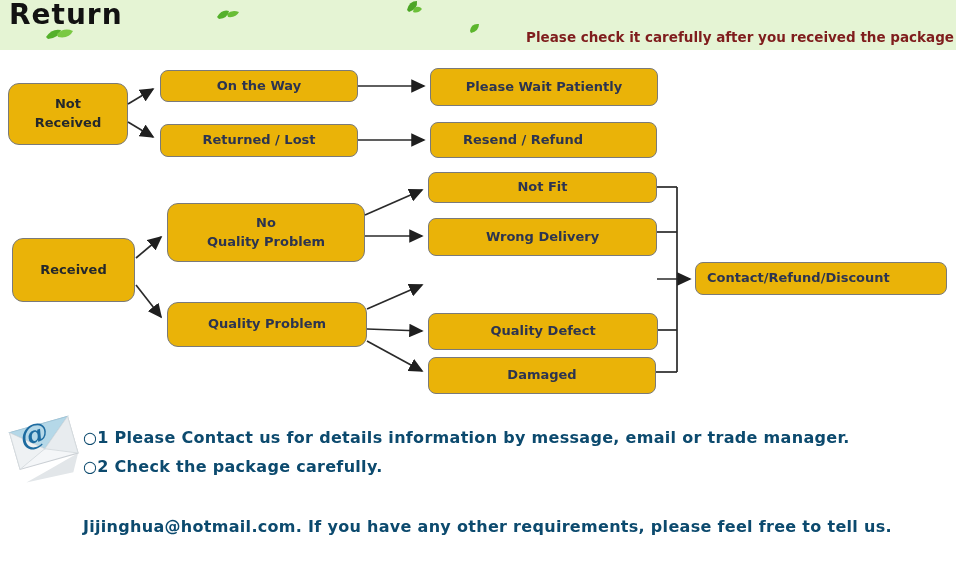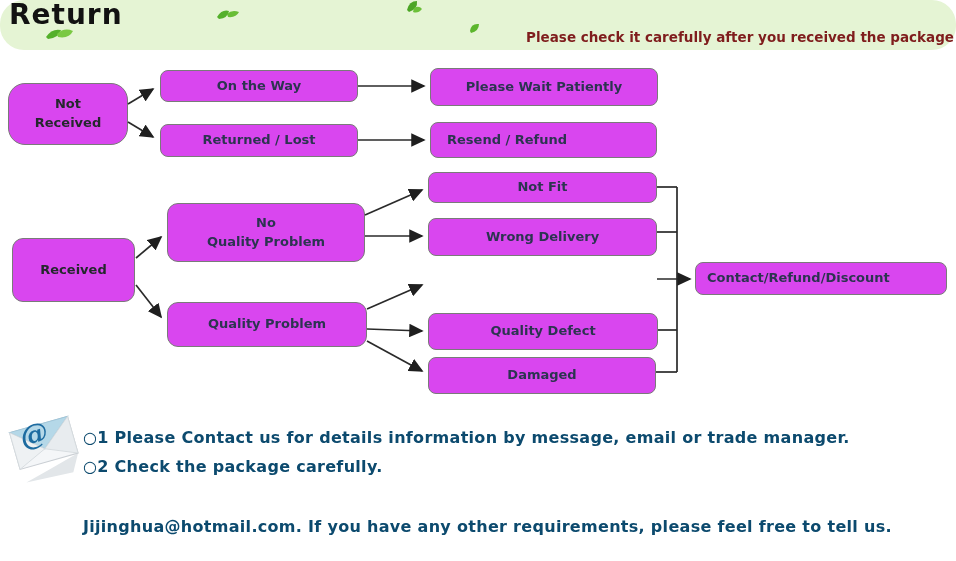--- a/index.html
+++ b/index.html
@@ -6,44 +6,43 @@
   html,body { background:#ffffff; }
   #stage {
     position:relative; width:956px; height:561px;
     background:#ffffff; overflow:hidden;
     font-family:"DejaVu Sans", "Liberation Sans", sans-serif;
   }
   
   #banner {
     position:absolute; left:0; top:0; width:956px; height:50px;
     background:#e5f4d4;
-    border-radius:24px;
   }
   #banner-title {
     position:absolute; left:9px; top:-2px;
     font-size:28px; font-weight:bold; color:#121212; letter-spacing:1px;
   }
   #banner-notice {
     position:absolute; right:2px; top:29px;
     font-size:13.5px; font-weight:bold; color:#7f1d1d;
   }
   .leaf { position:absolute; }
   
   .node {
-    position:absolute; background:#d946ef;
+    position:absolute; background:#eab308;
     border:1.6px solid #7a7a7a; border-radius:8px;
     display:flex; align-items:center; justify-content:center;
     font-size:13px; font-weight:bold; color:#2c3450;
     text-align:center; white-space:pre-line; line-height:1.45;
   }
-  .n-not-received   { left:8px;   top:83px;  width:120px; height:62px; border-radius:17px; color:#24282c; }
+  .n-not-received   { left:8px;   top:83px;  width:120px; height:62px; border-radius:11px; color:#24282c; }
   .n-on-the-way     { left:160px; top:70px;  width:198px; height:32px; }
   .n-returned-lost  { left:160px; top:124px; width:198px; height:33px; }
   .n-please-wait    { left:430px; top:68px;  width:228px; height:38px; }
-  .n-resend-refund  { left:430px; top:122px; width:227px; height:36px; justify-content:flex-start; padding-left:16px; text-align:left; }
+  .n-resend-refund  { left:430px; top:122px; width:227px; height:36px; justify-content:flex-start; padding-left:32px; text-align:left; }
   .n-received       { left:12px;  top:238px; width:123px; height:64px; border-radius:11px; color:#24282c; }
   .n-no-quality     { left:167px; top:203px; width:198px; height:59px; border-radius:11px;text-align:center; }
   .n-quality-prob   { left:167px; top:302px; width:200px; height:45px; border-radius:11px; }
   .n-not-fit        { left:428px; top:172px; width:229px; height:31px; }
   .n-wrong-delivery { left:428px; top:218px; width:229px; height:38px; }
   .n-wrong-color    { left:428px; top:262px; width:229px; height:35px; }
   .n-quality-defect { left:428px; top:313px; width:230px; height:37px; }
   .n-damaged        { left:428px; top:357px; width:228px; height:37px; }
   .n-resend-disc    { left:695px; top:262px; width:252px; height:33px; justify-content:flex-start; padding-left:11px; text-align:left; }
   

